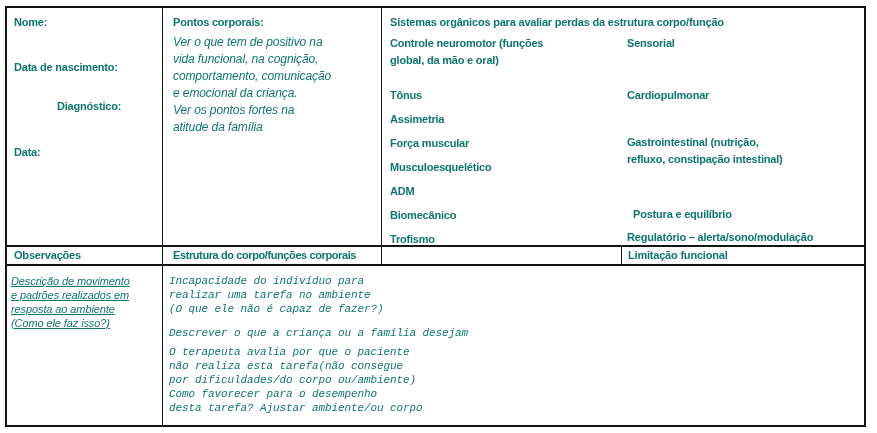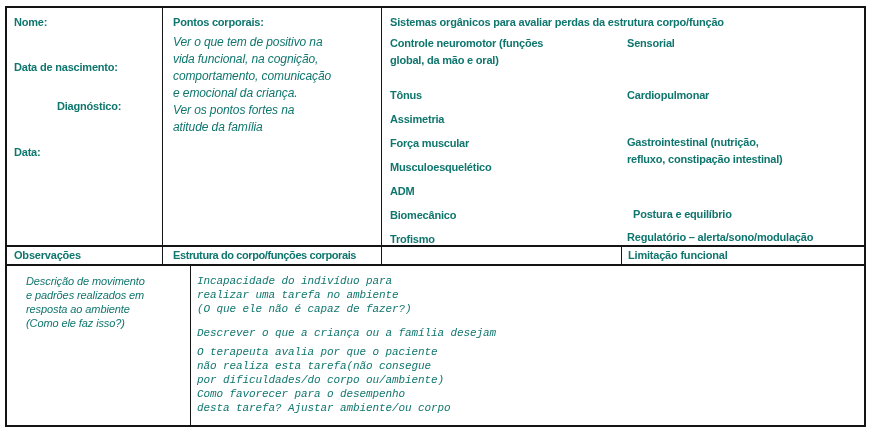--- a/index.html
+++ b/index.html
@@ -42,21 +42,21 @@
   
   .hc { display:flex; align-items:center; }
   .hc .fb { white-space:nowrap; }
   .hc1 { width:156px; padding-left:7px; }
   .hc2 { width:219px; padding-left:10px;text-align:right; }
   .hc2 .fb { letter-spacing:-0.4px; }
   .hc3 { width:240px; }
   .hc4 { flex:1; padding-left:6px; }
 
   
-  .cell-obs { width:184px; padding:8px 4px 0 19px; }
+  .cell-obs { width:156px; padding:8px 4px 0 4px;text-decoration:underline; }
   .cell-struct { width:459px; padding:8px 6px 0 8px; }
   .cell-limit { flex:1; padding:8px 4px 0 6px;font-family:Liberation Mono, monospace; }
   .cell-limit .fi3 { margin-bottom:10px; }
   .cell-limit .fi3:nth-child(2) { margin-bottom:5px; }
 </style>
 </head>
 <body>
 
 <div class="sheet">
   <div class="tbl">

